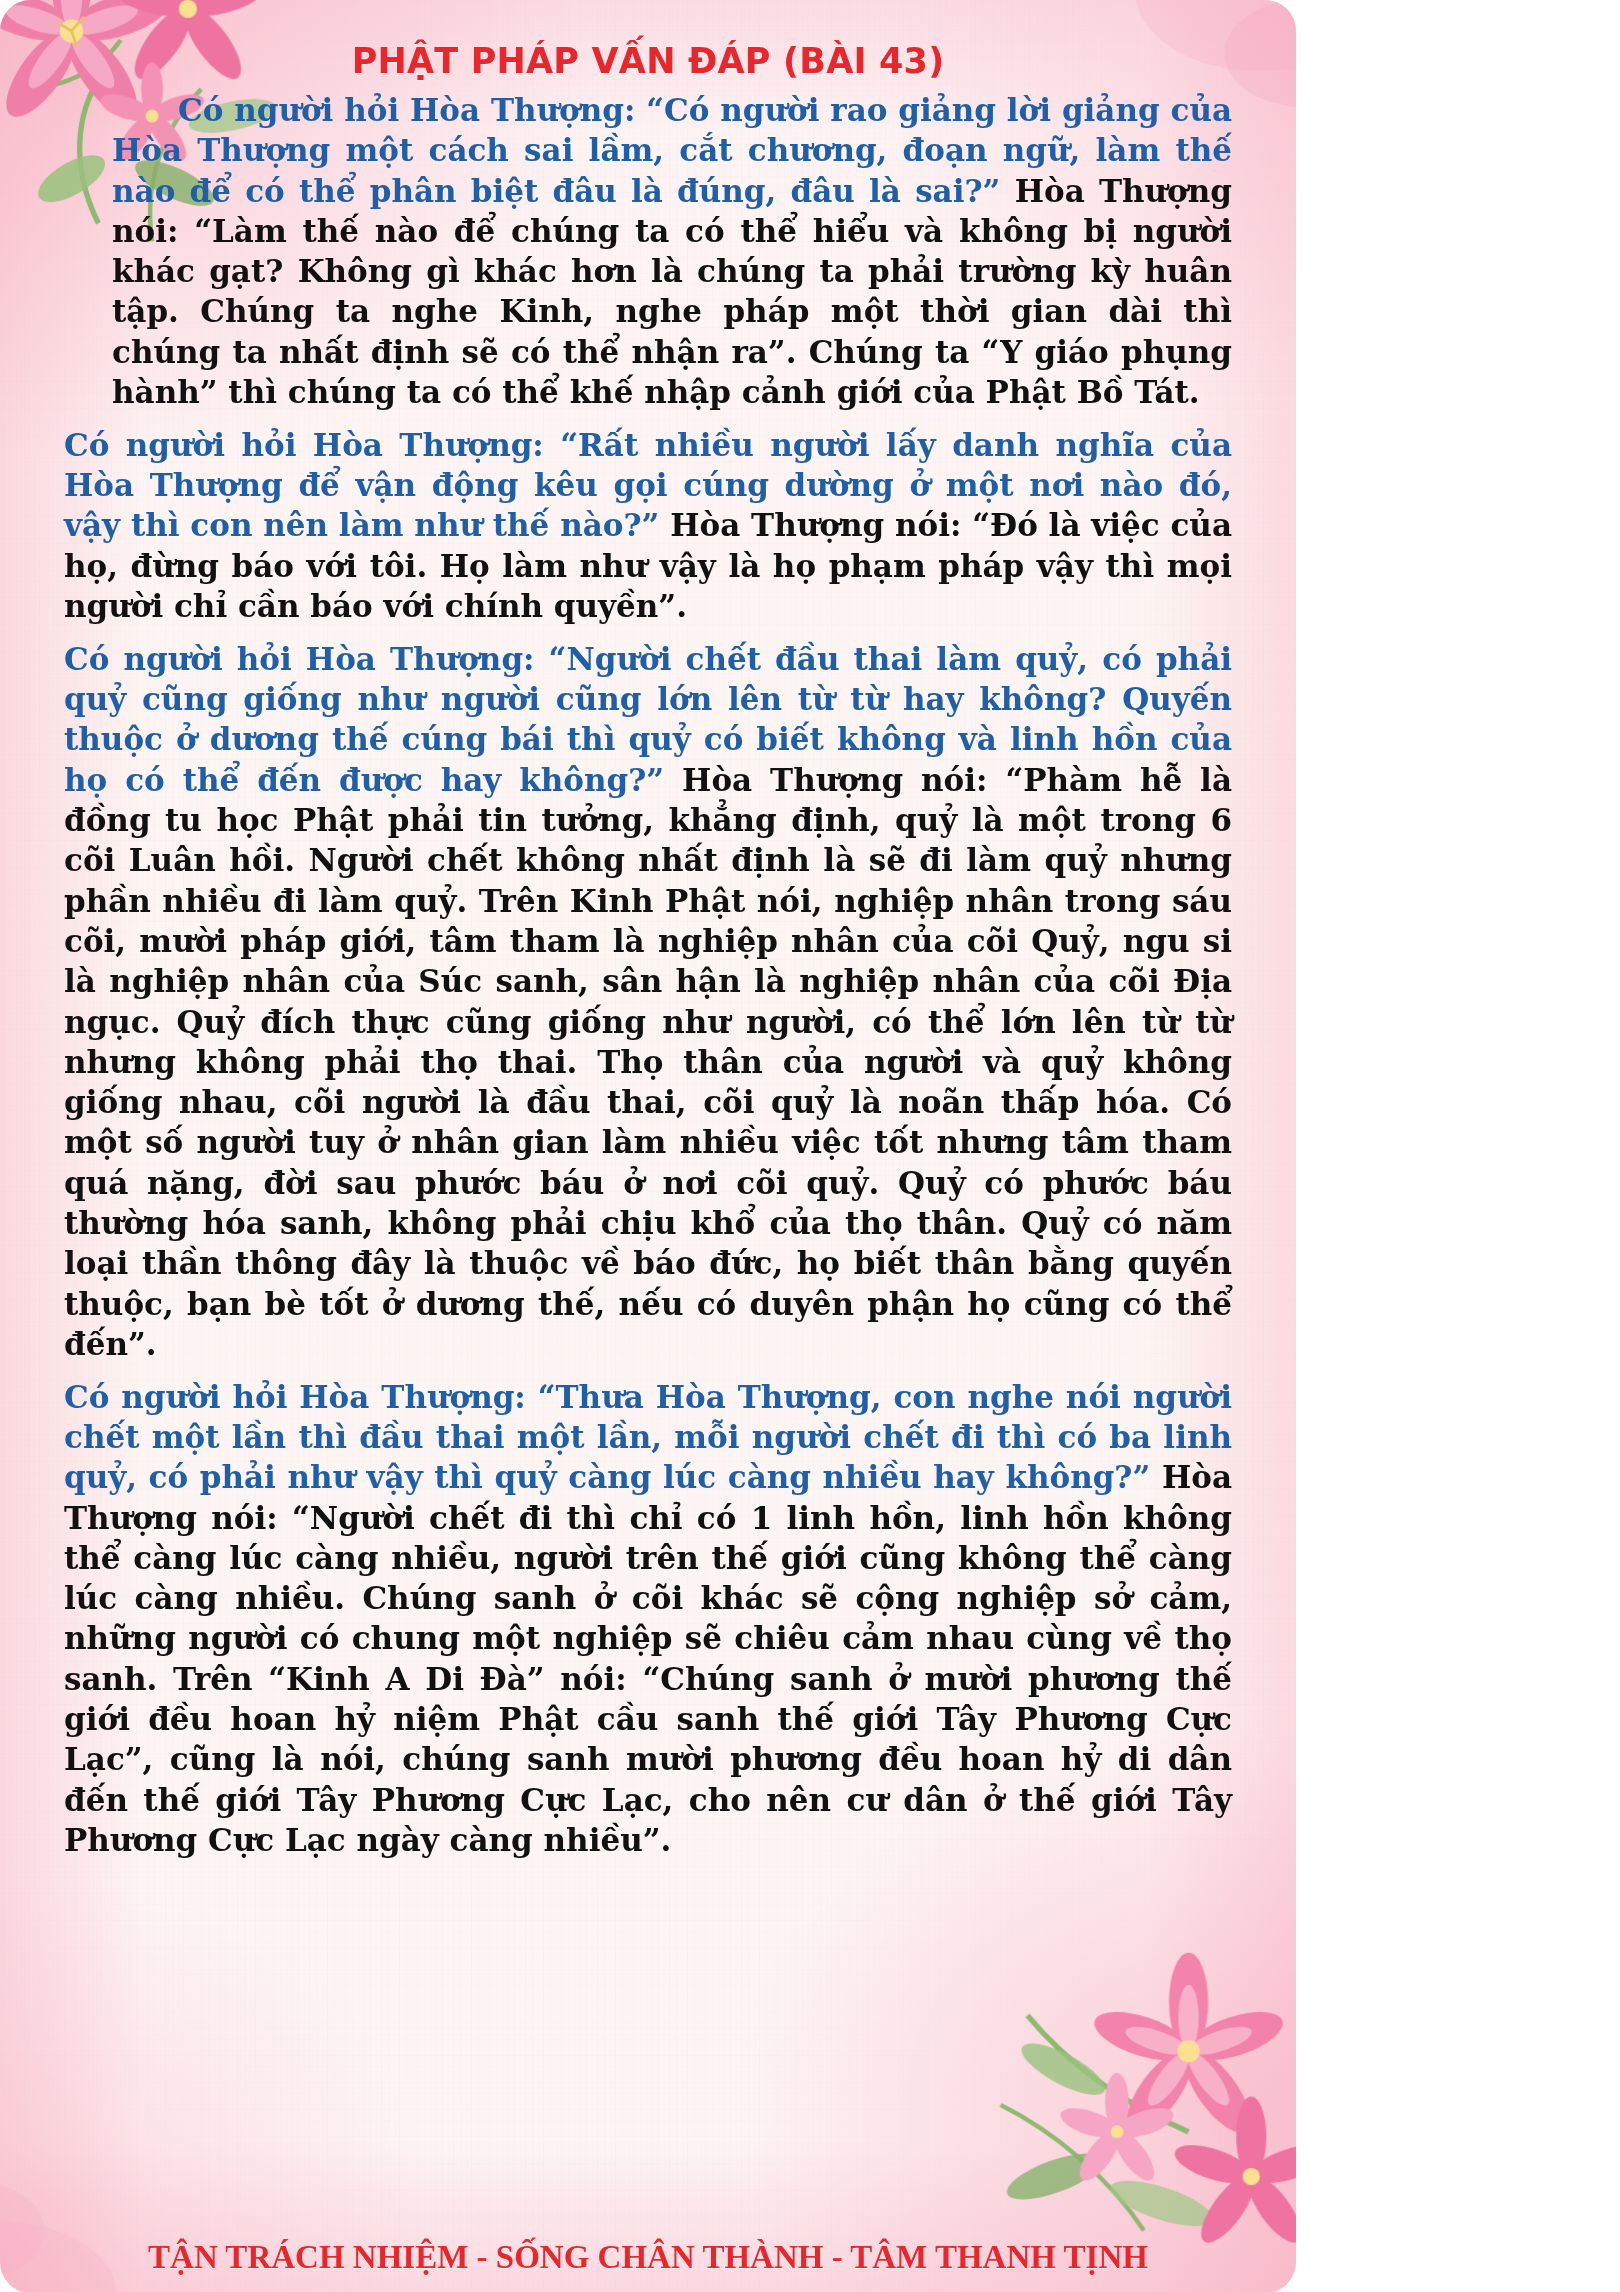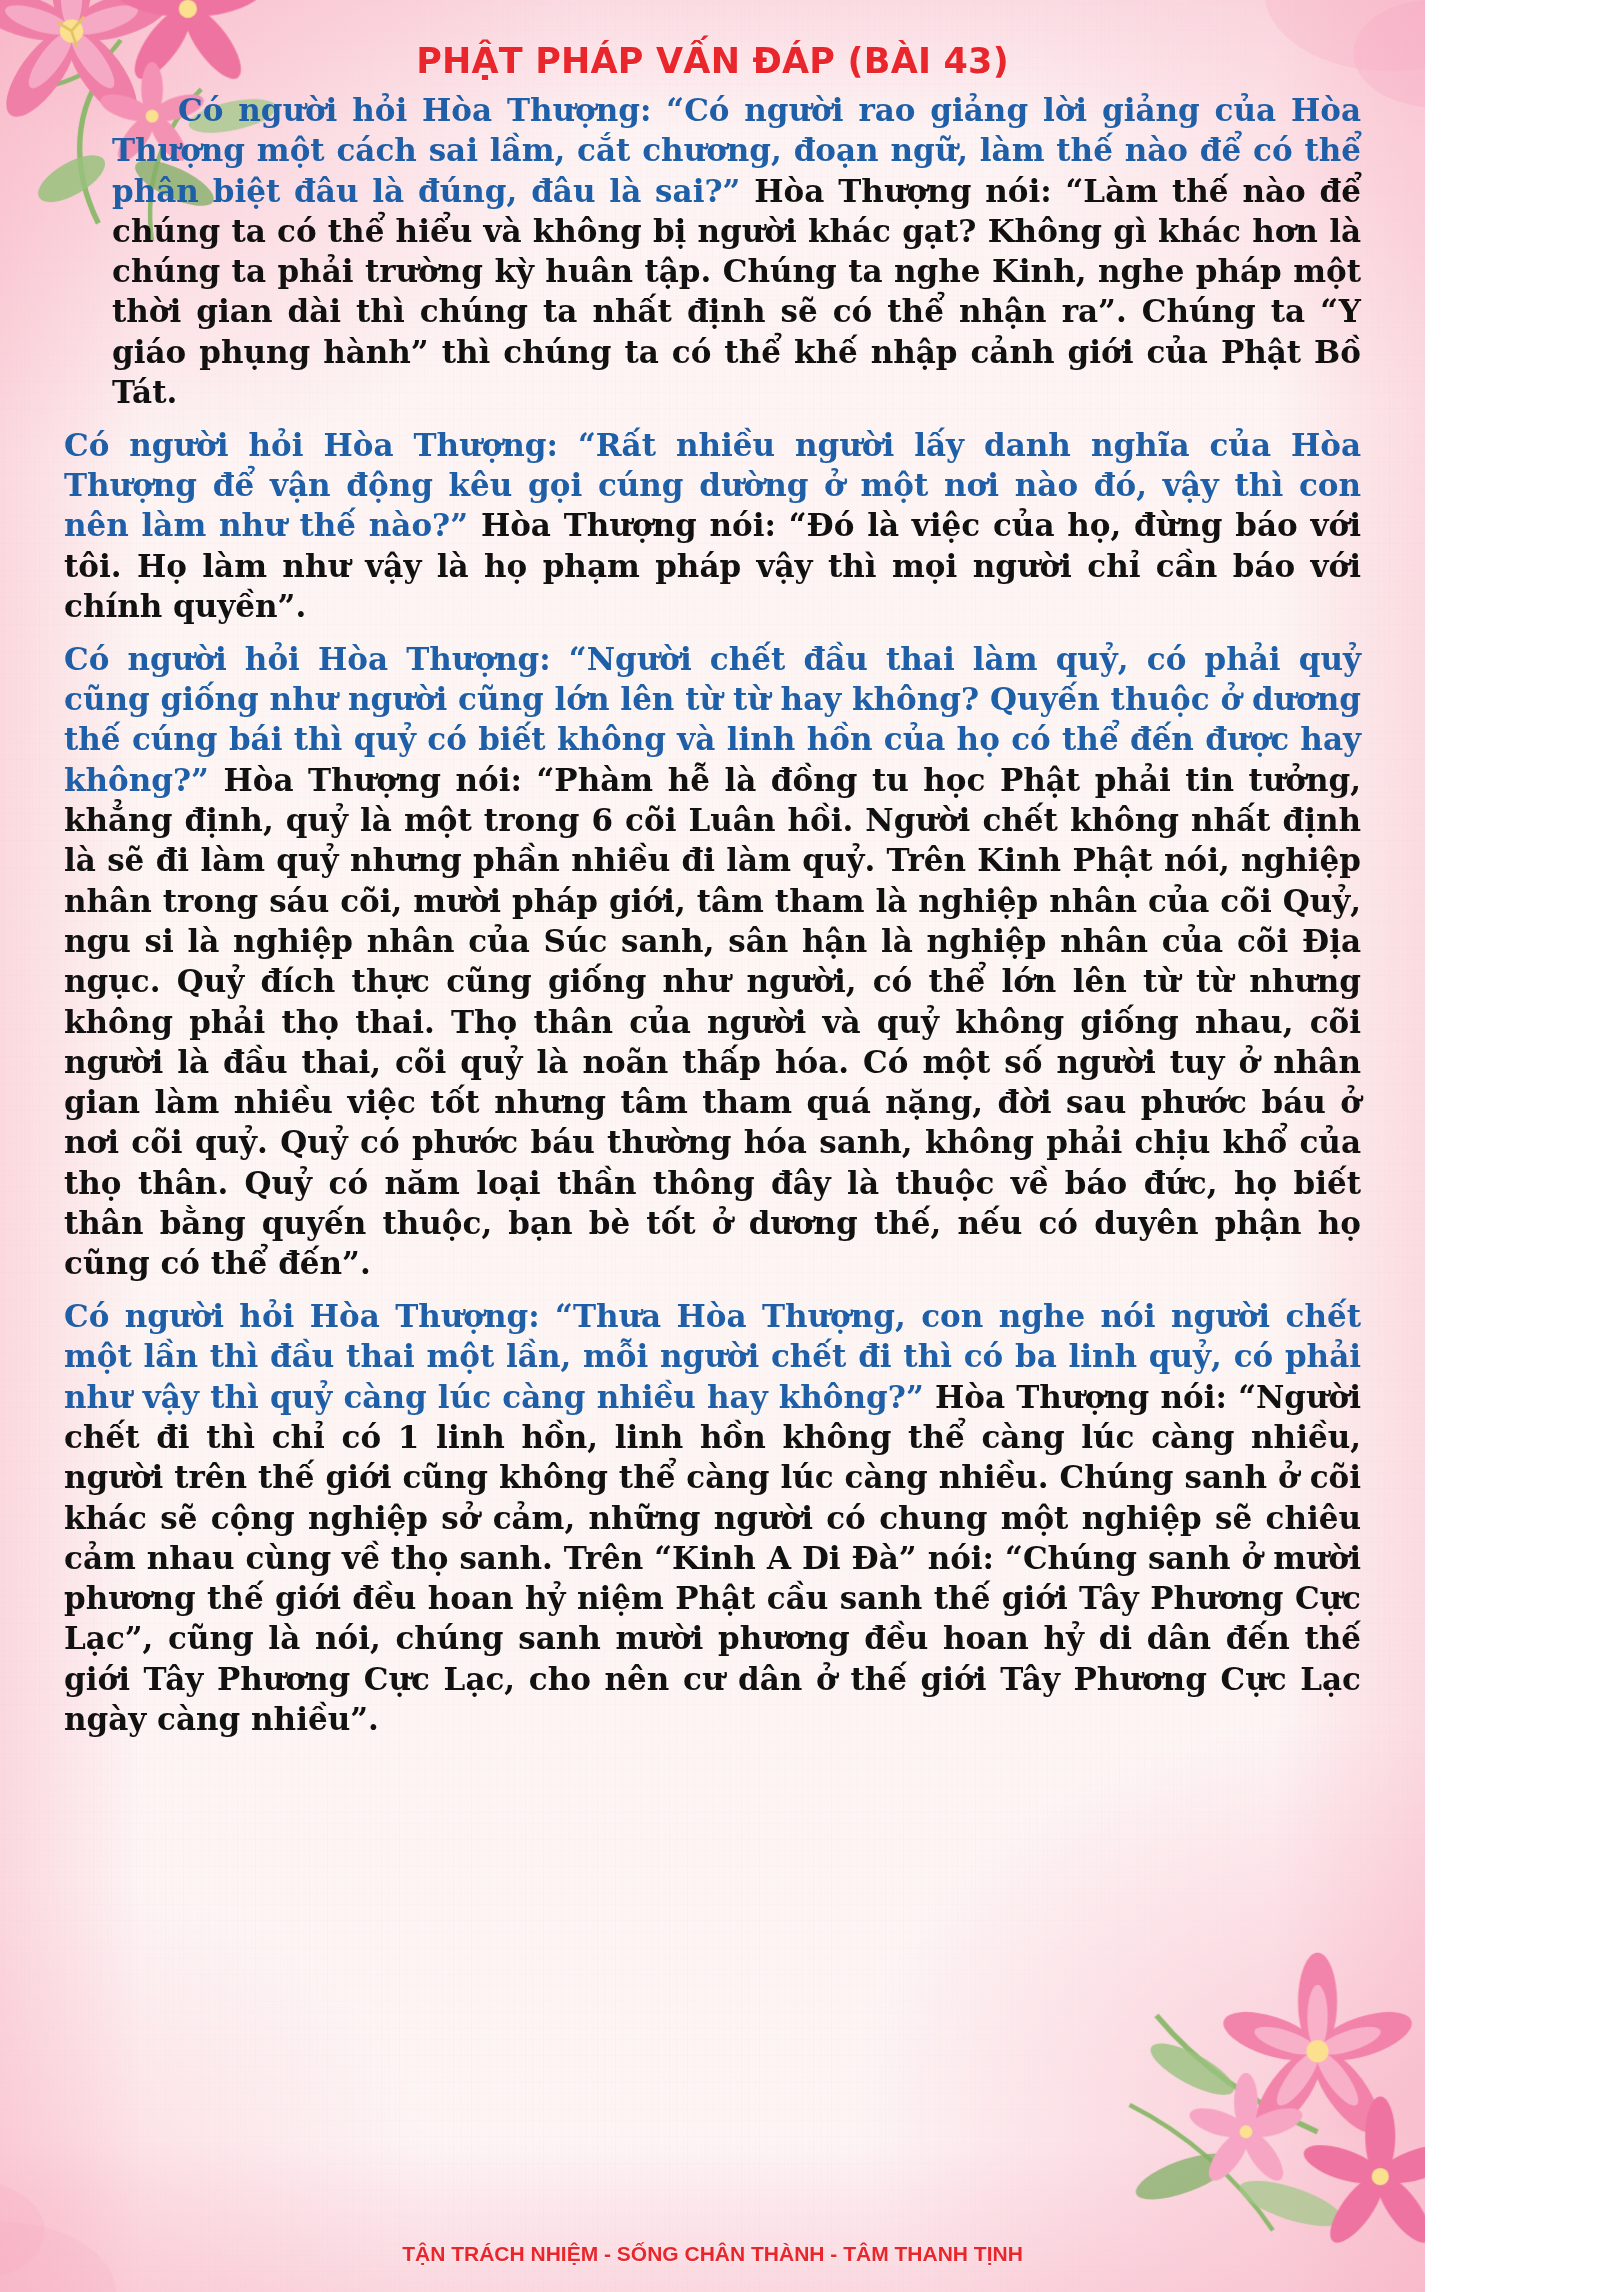--- a/index.html
+++ b/index.html
@@ -8,30 +8,31 @@
   }
   body {
     width: 1620px;
     height: 2293px;
     font-family: "DejaVu Serif", serif;
     background: #ffffff;
     overflow: hidden;
   }
   .page {
     position: relative;
-    width: 1425px;
+    width: 1296px;
     height: 2293px;
     box-sizing: border-box;
     background:
       radial-gradient(ellipse 806px 627px at 8% 4%, rgba(248,170,190,0.55), rgba(255,255,255,0) 60%),
       radial-gradient(ellipse 806px 627px at 95% 92%, rgba(247,160,185,0.50), rgba(255,255,255,0) 62%),
       radial-gradient(ellipse 627px 448px at 96% 6%, rgba(250,190,205,0.42), rgba(255,255,255,0) 60%),
       radial-gradient(ellipse 627px 537px at 4% 96%, rgba(250,185,200,0.40), rgba(255,255,255,0) 60%),
       linear-gradient(180deg, #fdf3f4 0%, #fdf6f3 40%, #fdf4f5 100%);
     overflow: hidden;
+    border-radius: 31px;
   }
   
   .paper-texture {
     position: absolute;
     inset: 0;
     background-image:
       repeating-linear-gradient(90deg, rgba(255,255,255,0.0) 0px, rgba(255,255,255,0.0) 2.7px, rgba(240,220,225,0.18) 3.6px),
       repeating-linear-gradient(0deg, rgba(255,255,255,0.0) 0px, rgba(255,255,255,0.0) 4.5px, rgba(238,214,220,0.12) 5.4px);
     pointer-events: none;
   }
@@ -77,26 +78,26 @@
     color: #111111;
   }
   .first-indent {
     text-indent: 66px;
     margin-left: 48px;
   }
   .doc-footer {
     position: absolute;
     left: 0;
     right: 0;
-    bottom: 27px;
+    bottom: 17px;
     text-align: center;
     color: #e8262b;
-    font-family: Liberation Sans, sans-serif;
+    font-family: Liberation Serif, serif;
     font-weight: bold;
-    font-size: 21px;
+    font-size: 33px;
     z-index: 6;
     text-shadow: 0 0.9px 0 rgba(255,255,255,0.6);
   }
   .flower {
     position: absolute;
     z-index: 2;
     pointer-events: none;
   }
   .fl-topleft { left: -36px; top: -45px; width: 385px; height: 322px; }
   .fl-bottomright { right: -27px; bottom: 9px; width: 430px; height: 376px; }

